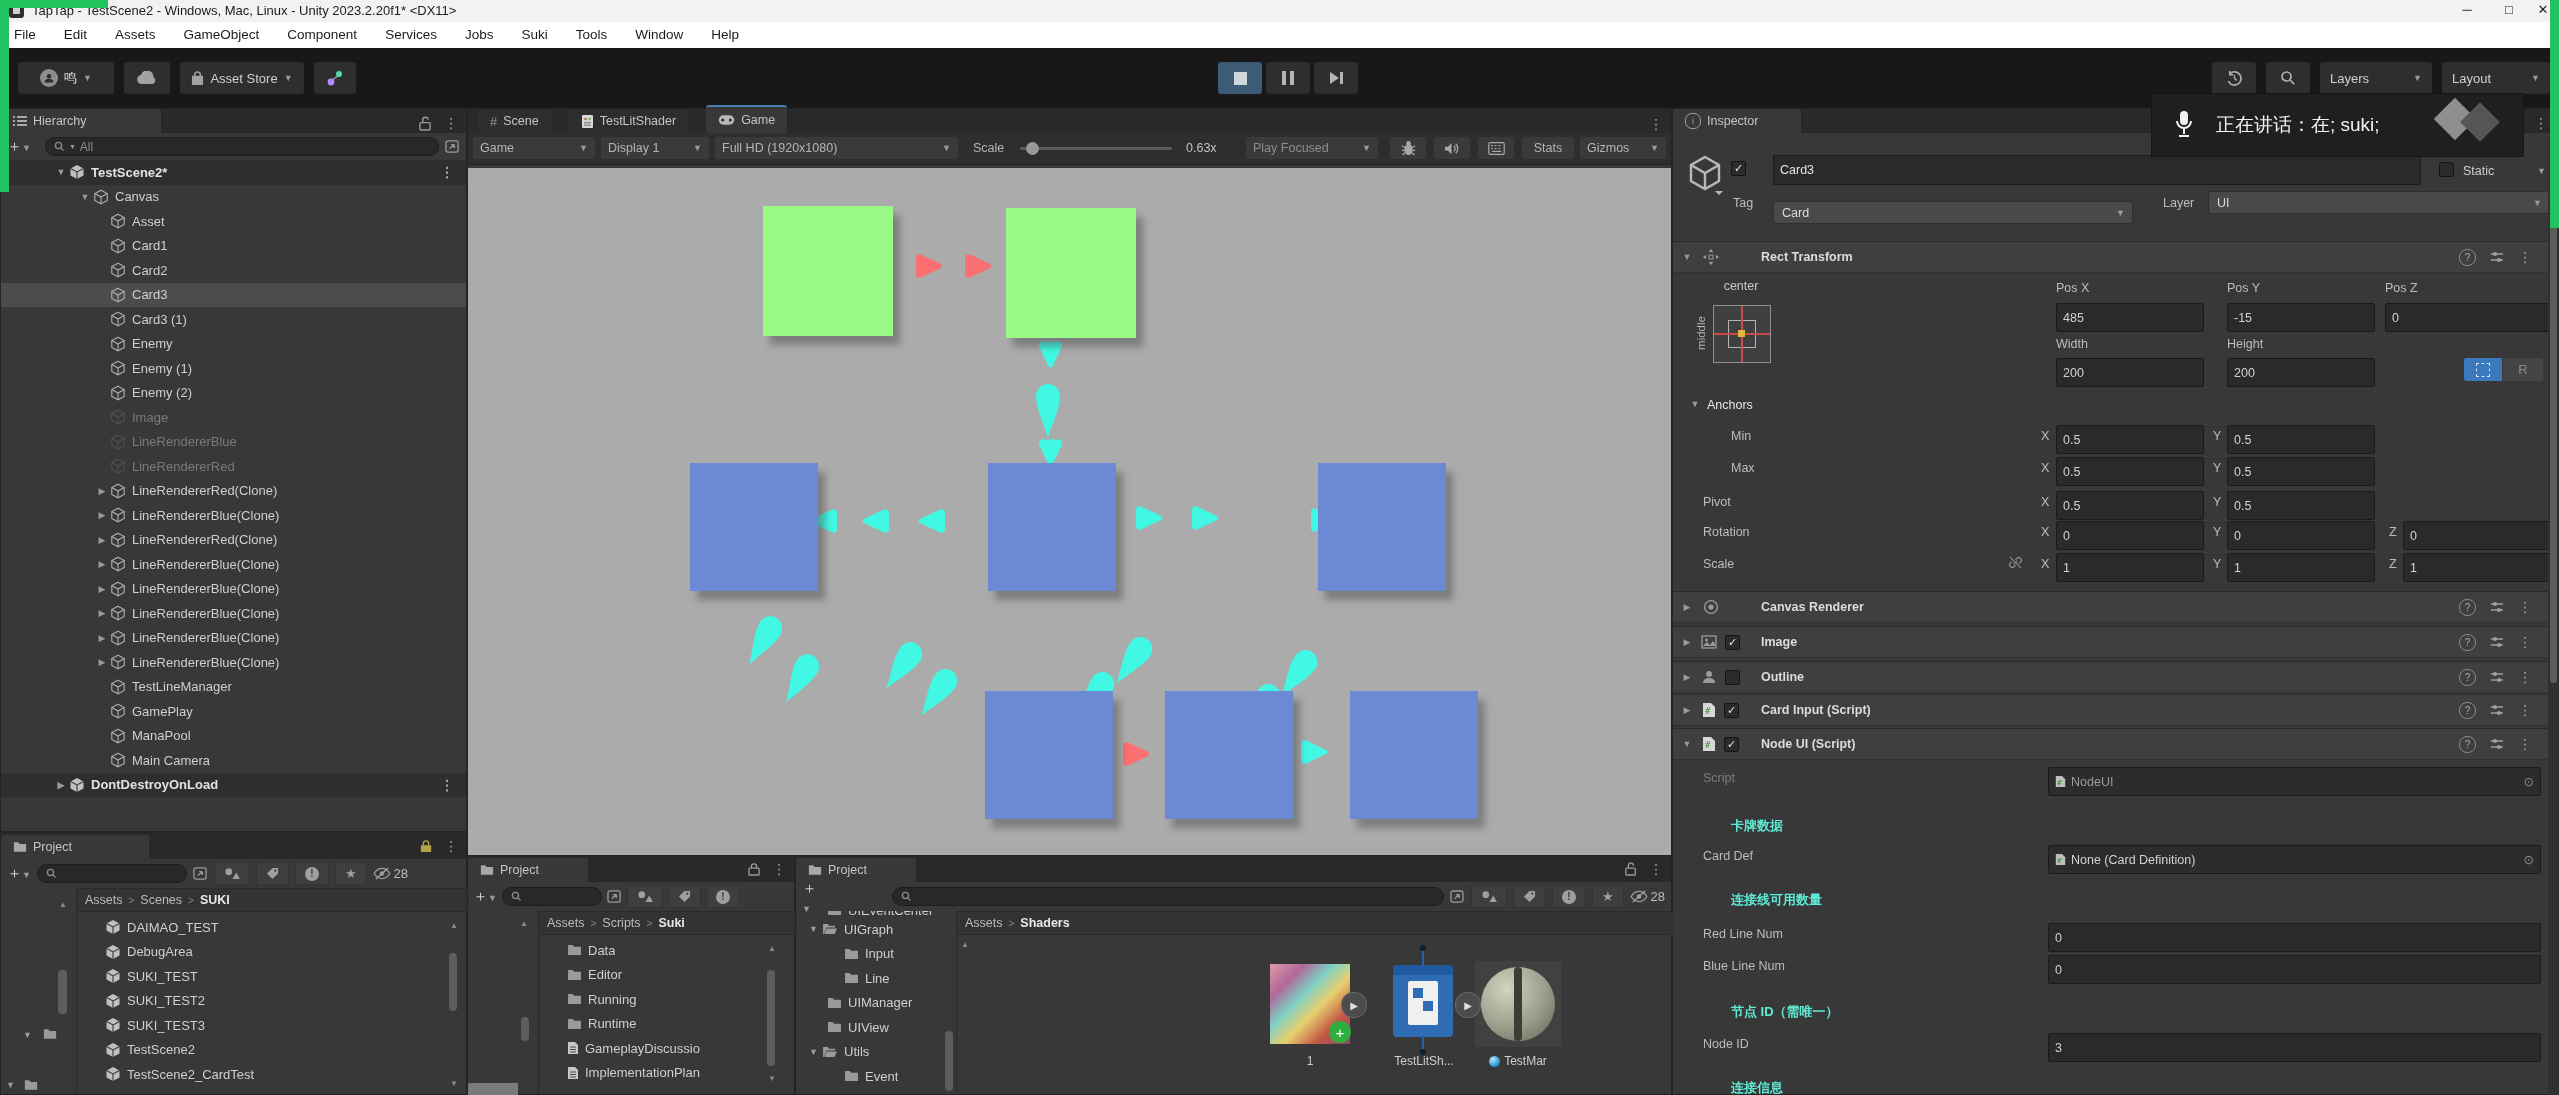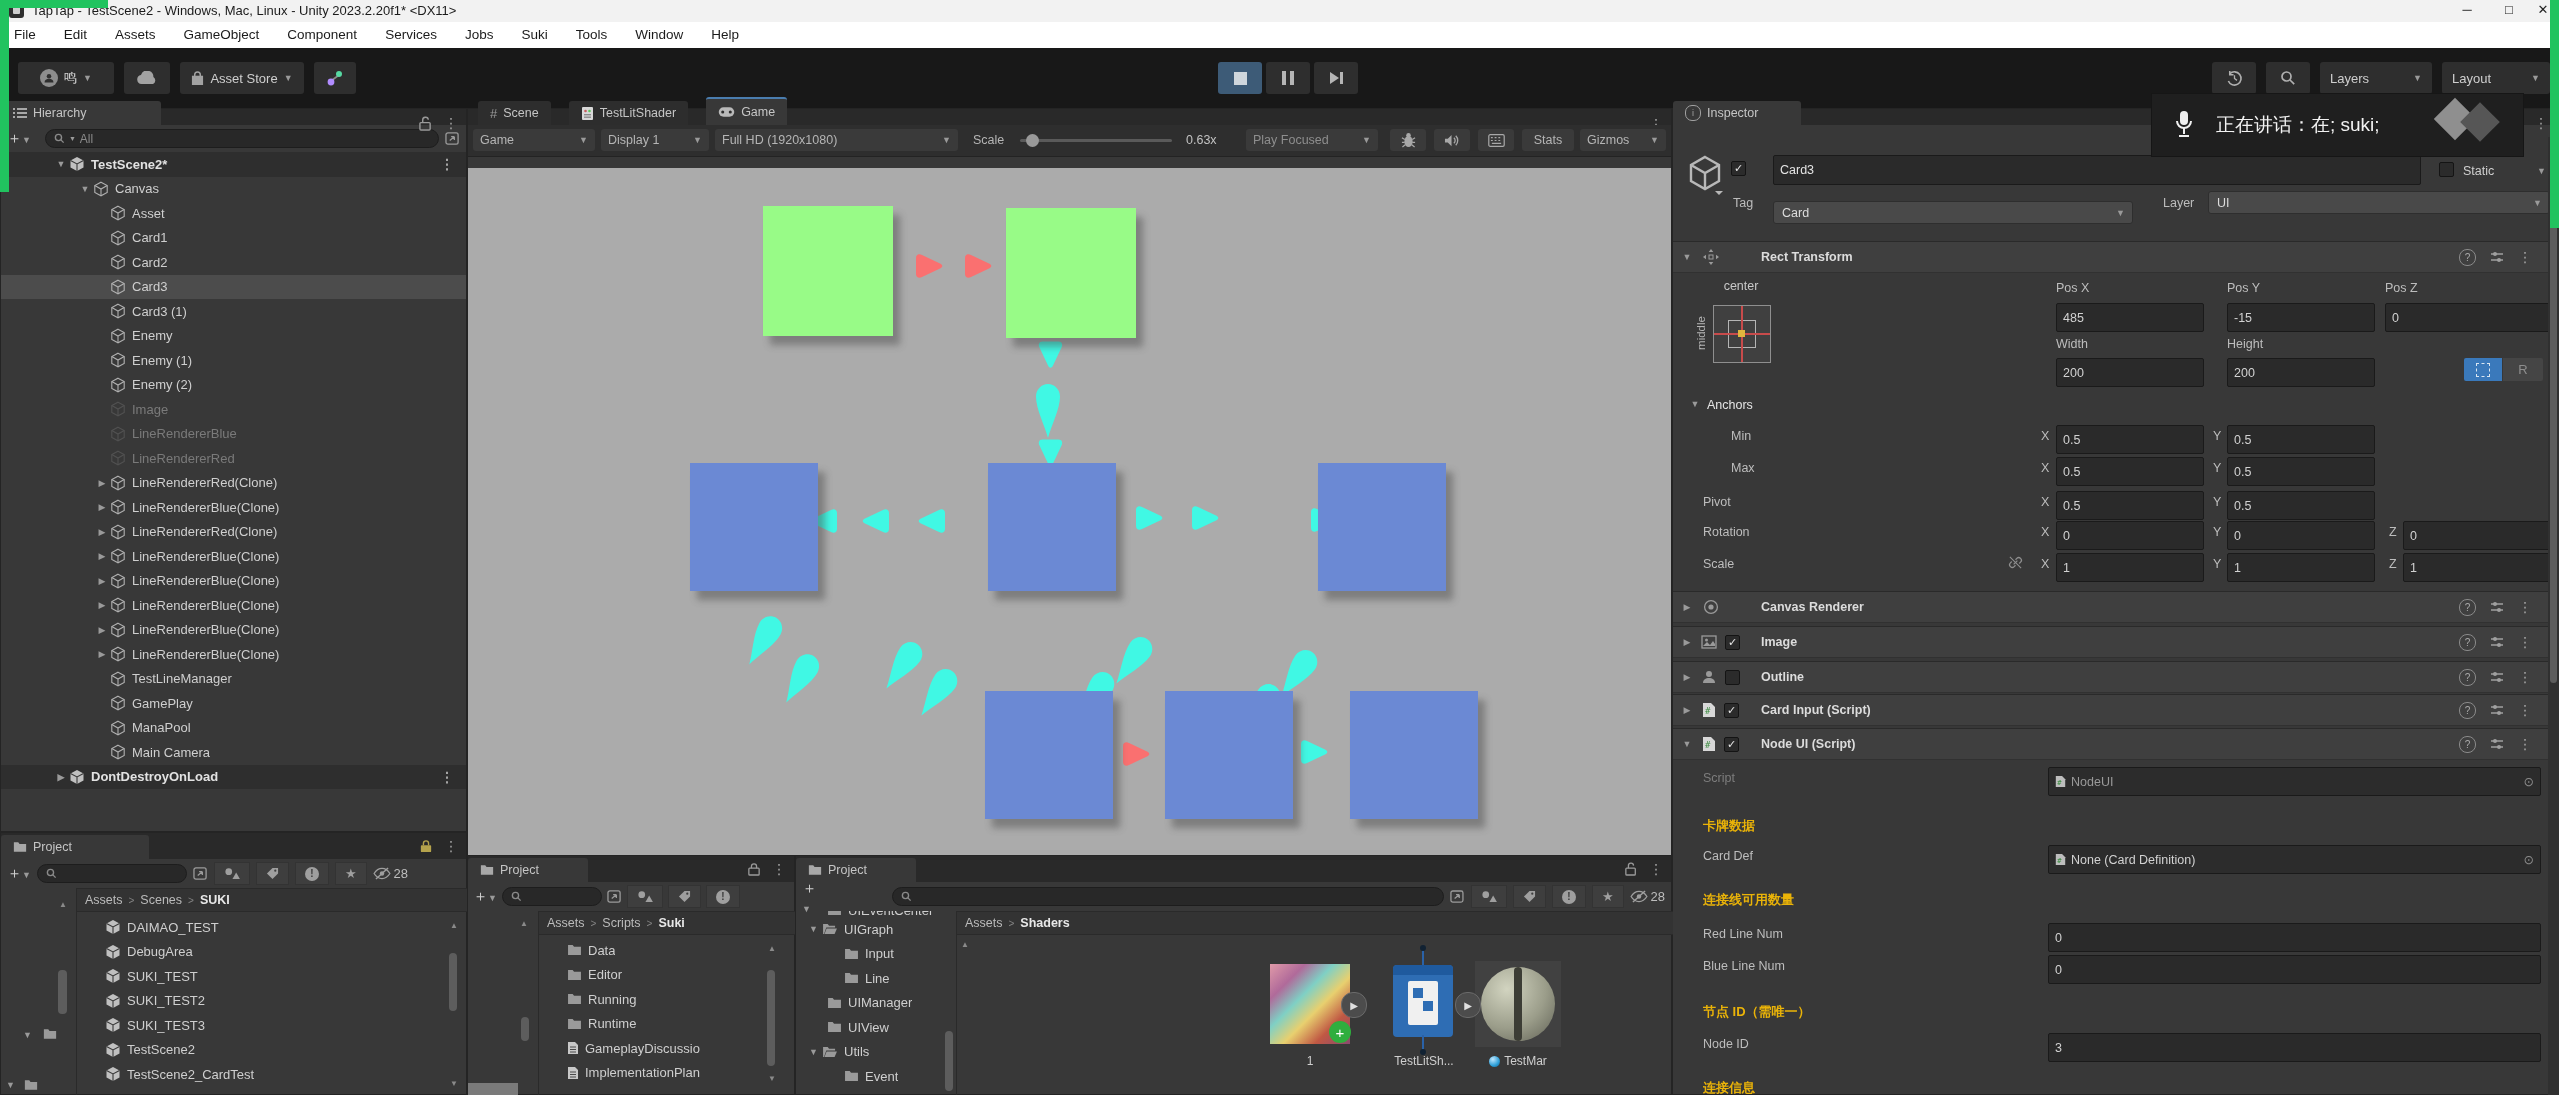--- a/index.html
+++ b/index.html
@@ -9,21 +9,21 @@
   .ellip{white-space:nowrap;overflow:hidden;text-overflow:ellipsis;}
   
   #titlebar{left:0;top:0;width:2559px;height:22px;background:#f2f2f2;color:#1b1b1b;font-size:13px;}
   #menubar{left:0;top:22px;width:2559px;height:26px;background:#ffffff;color:#1b1b1b;border-bottom:1px solid #e4e4e4;}
   .menu-item{padding:0 14px;font-size:13.5px;height:26px;line-height:26px;display:inline-block;}
   #maintoolbar{left:0;top:48px;width:2559px;height:60px;background:#181818;}
   .tbtn{height:32px;background:#2e2e2e;border-radius:3px;display:flex;align-items:center;justify-content:center;color:#cfcfcf;gap:6px;padding:0 10px;box-sizing:border-box;}
   .caret{font-size:9px;color:#9a9a9a;}
   
   .panel{position:absolute;background:#383838;box-sizing:border-box;border:1px solid #242424;}
-  .tabbar{height:16px;background:#292929;display:flex;align-items:flex-end;position:relative;}
+  .tabbar{height:24px;background:#292929;display:flex;align-items:flex-end;position:relative;}
   .tab{height:24px;background:#383838;color:#c5c5c5;display:flex;align-items:center;gap:6px;padding:0 12px;font-size:12.5px;border-radius:3px 3px 0 0;}
   .tab.active-blue{border-top:2px solid #4a7daf;height:26px;}
   .paneltools{position:absolute;right:8px;top:6px;display:flex;gap:12px;align-items:center;color:#9a9a9a;}
   .kebab{color:#a5a5a5;font-size:14px;letter-spacing:0;}
   
   .hrow{height:24.5px;display:flex;align-items:center;font-size:13px;color:#cfcfcf;position:relative;}
   .hrow.band{background:#2e2e2e;font-weight:bold;color:#e2e2e2;}
   .hrow.sel{background:#4c4c4c;}
   .hrow.dim{color:#7a7a7a;}
   .hrow.dim svg{opacity:.45;}
@@ -39,21 +39,21 @@
   
   .sechdr{position:absolute;left:0;width:875px;height:30px;background:#3f3f3f;border-top:1px solid #2a2a2a;border-bottom:1px solid #313131;display:flex;align-items:center;font-size:12.5px;}
   .sechdr .title{font-weight:bold;color:#dcdcdc;position:absolute;left:88px;}
   .hicons{position:absolute;right:16px;display:flex;gap:14px;align-items:center;color:#a0a0a0;}
   .helpq{width:15px;height:15px;border-radius:8px;border:1px solid #8a8a8a;color:#aaa;font-size:10px;display:flex;align-items:center;justify-content:center;}
   .field{position:absolute;background:#2a2a2a;border:1px solid #1a1a1a;border-radius:2px;height:29px;color:#d2d2d2;font-size:12.5px;display:flex;align-items:center;padding:0 6px;box-sizing:border-box;}
   .dd{position:absolute;background:#494949;border:1px solid #2e2e2e;border-radius:3px;height:23px;color:#ddd;font-size:12.5px;display:flex;align-items:center;padding:0 8px;box-sizing:border-box;}
   .dd .caret{position:absolute;right:7px;}
   .ilabel{position:absolute;color:#bdbdbd;font-size:12.5px;white-space:nowrap;}
   .axlbl{position:absolute;color:#bdbdbd;font-size:12.5px;}
-  .cnh{position:absolute;color:#eab308;font-weight:bold;font-size:13px;white-space:nowrap;}
+  .cnh{position:absolute;color:#5eead4;font-weight:bold;font-size:13px;white-space:nowrap;margin-left:28px;}
   .cb{width:15px;height:15px;background:#2b2b2b;border:1px solid #141414;border-radius:2px;display:flex;align-items:center;justify-content:center;color:#e8e8e8;font-size:11px;box-sizing:border-box;}
   
   .bc{height:24px;background:#333333;border-top:1px solid #2a2a2a;border-bottom:1px solid #2a2a2a;display:flex;align-items:center;font-size:12.5px;color:#bbb;gap:6px;padding-left:8px;box-sizing:border-box;}
   .bc .sep{color:#848484;font-size:10px;}
   .bc .last{color:#e8e8e8;font-weight:bold;}
   .prow{height:24.5px;display:flex;align-items:center;font-size:13px;color:#cfcfcf;}
   .ptoolbtn{height:23px;background:#3e3e3e;border:1px solid #333;display:flex;align-items:center;justify-content:center;color:#9f9f9f;padding:0 9px;box-sizing:border-box;}
   .scrollpill{position:absolute;background:#5d5d5d;border-radius:4px;}
   .sarrow{position:absolute;color:#8a8a8a;font-size:8px;}
   .thlabel{position:absolute;color:#cfcfcf;font-size:12px;text-align:center;display:flex;align-items:center;justify-content:center;gap:4px;}

